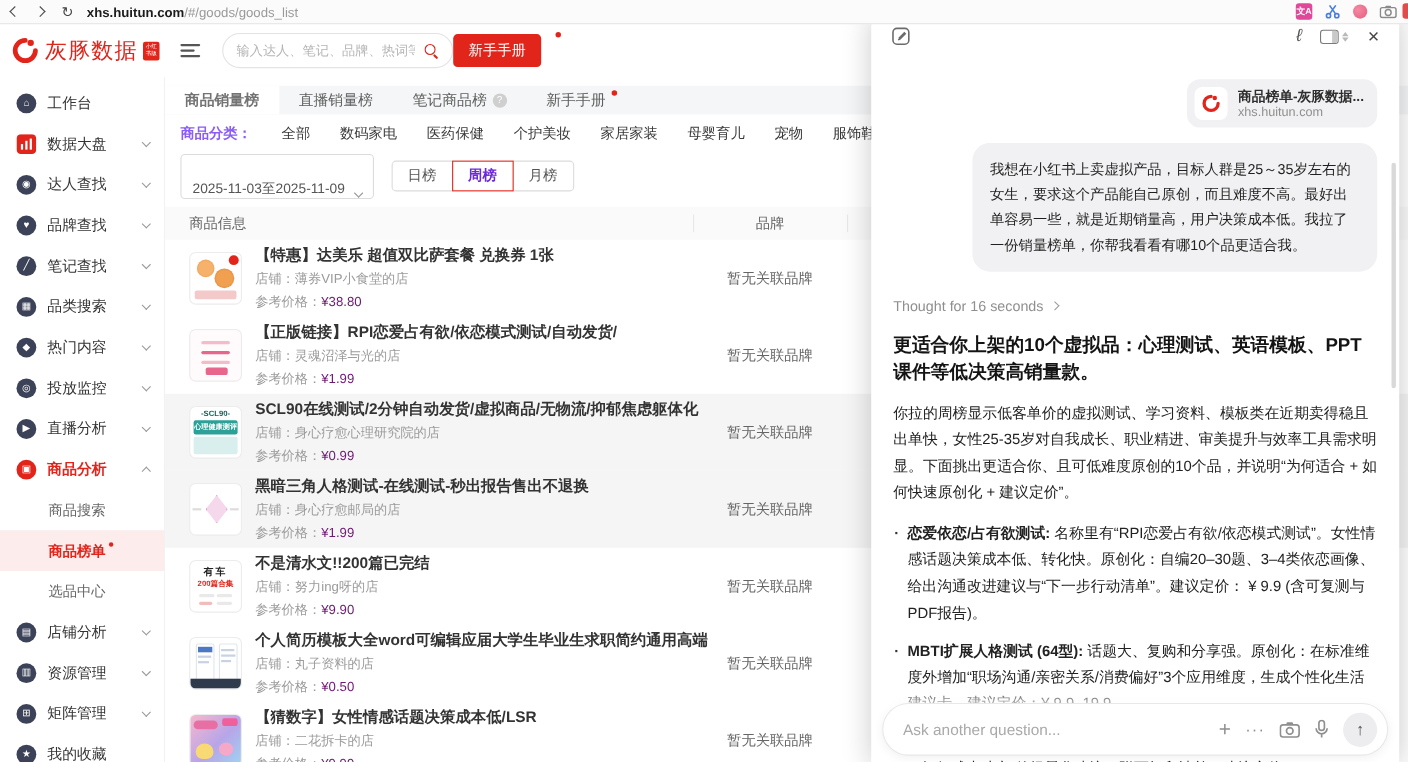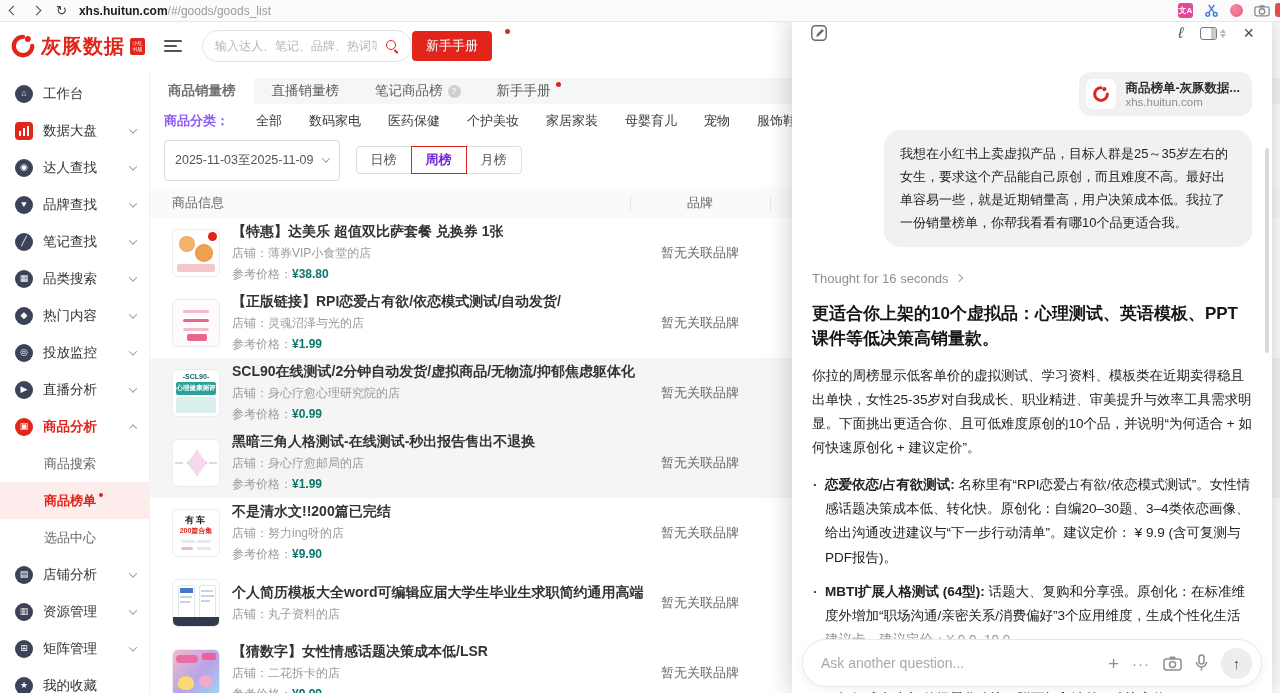--- a/index.html
+++ b/index.html
@@ -20,21 +20,21 @@
   .url .path{color:#9a9a9a}
   .ext{margin-left:auto;display:flex;align-items:center;gap:11px}
   .ext-translate{width:15px;height:15px;border-radius:3px;background:#e0489a;color:#fff;font-size:8px;
     display:flex;align-items:center;justify-content:center;font-weight:700}
   .ext-circle{width:13px;height:13px;border-radius:50%;background:radial-gradient(circle at 35% 35%,#f48aa4,#e85a7e)}
   .ext-sliver{position:absolute;right:0;top:3px;width:5px;height:14px;border-radius:3px 0 0 3px;background:#e14b4b}
 
   
   .app-header{position:absolute;left:0;top:22px;right:0;height:48px;background:#fff;display:flex;align-items:center;z-index:2}
   .logo{display:flex;align-items:center;gap:5px;padding-left:10px;width:150px}
-  .logo-text{font-size:20px;font-weight:700;color:#e1251b;letter-spacing:1px}
+  .logo-text{font-size:20px;font-weight:400;color:#e1251b;letter-spacing:1px}
   .logo-badge{width:15px;height:17px;background:#e1251b;border-radius:2px;color:#fff;font-size:5px;
     line-height:1.2;display:flex;align-items:center;justify-content:center;text-align:center;padding:1px}
   .collapse{margin-left:14px;width:18px;display:flex;flex-direction:column;gap:3px}
   .collapse i{height:2px;background:#555;border-radius:1px}
   .collapse i:nth-child(2){width:70%}
   .search-pill{margin-left:20px;width:210px;height:32px;border:1px solid #e3e3e3;border-radius:17px;
     display:flex;align-items:center;padding:0 12px;gap:8px;background:#fff}
   .search-pill input{flex:1;border:0;outline:0;font-size:12px;background:transparent;color:#333;min-width:0}
   .search-pill input::placeholder{color:#b5b5b5}
   .mag{position:relative;width:14px;height:14px;flex:none}
@@ -67,21 +67,21 @@
   .tabbar{margin-top:8px;height:26px;background:#f5f6f7;display:flex;align-items:stretch}
   .tab{padding:0 18px;display:flex;align-items:center;gap:5px;font-size:13.5px;color:#5f5f5f;cursor:pointer;white-space:nowrap}
   .tab.active{background:#fff;color:#737373;font-weight:700}
   .tab .help{width:13px;height:13px;border-radius:50%;background:#cfcfcf;color:#fff;font-size:9px;
     display:flex;align-items:center;justify-content:center}
   .tab .dot{transform:translateY(-7px)}
   .cat-row{height:34px;display:flex;align-items:center;gap:27px;padding-left:14px;font-size:13px;color:#3a3a3a;white-space:nowrap}
   .cat-label{font-weight:700;color:#8b5cf6}
   .cat{cursor:pointer}
   .filter-row{height:44px;display:flex;align-items:center;gap:16px;padding-left:14px}
-  .date-pill{height:41px;border:1px solid #dcdcdc;border-radius:4px;display:flex;align-items:center;gap:9px;
+  .date-pill{height:41px;border:1px solid #dcdcdc;border-radius:4px;display:flex;align-items:flex-end;gap:9px;
     padding:0 10px;font-size:12.5px;color:#555;cursor:pointer}
   .seg{display:flex}
   .seg .seg-btn{height:28px;display:flex;align-items:center;padding:0 14px;border:1px solid #dcdcdc;
     font-size:13px;color:#555;background:#fff;cursor:pointer}
   .seg .seg-btn:first-child{border-radius:4px 0 0 4px}
   .seg .seg-btn:last-child{border-radius:0 4px 4px 0}
   .seg .seg-btn + .seg-btn{margin-left:-1px}
   .seg .seg-btn.active{border-color:#e1251b;color:#6d28d9;font-weight:700;z-index:1;position:relative}
 
   .table{margin-top:6px}
@@ -90,21 +90,21 @@
   .th-brand{position:absolute;left:480px;width:140px;text-align:center}
   .vdiv{position:absolute;top:7px;width:1px;height:16px;background:#e8e8e8}
   .vdiv.d1{left:480px}.vdiv.d2{left:620px}
   .trow{height:70px;display:flex;align-items:center;position:relative;padding-left:22px;cursor:pointer}
   .trow.gray{background:#f5f5f6}
   .thumb{width:48px;height:48px;border-radius:6px;border:1px solid #ececec;margin-right:12px;flex:none;
     position:relative;overflow:hidden;background:#fff}
   .rinfo{display:flex;flex-direction:column;gap:4px;min-width:0}
   .rtitle{font-size:14px;font-weight:700;color:#333;white-space:nowrap}
   .rmeta{font-size:12px;color:#9b9b9b;white-space:nowrap}
-  .rmeta .pv{color:#0f766e;font-weight:700}
+  .rmeta .pv{color:#701a75;font-weight:400}
   .rbrand{position:absolute;left:480px;width:140px;text-align:center;font-size:13px;color:#666}
 
   
   .t1 .pz1{position:absolute;left:6px;top:6px;width:16px;height:16px;border-radius:50%;background:radial-gradient(circle,#f6b26b 55%,#d98a3d)}
   .t1 .pz2{position:absolute;left:22px;top:14px;width:18px;height:18px;border-radius:50%;background:radial-gradient(circle,#f0a04e 55%,#c97a2f)}
   .t1 .badge{position:absolute;right:2px;top:2px;width:9px;height:9px;border-radius:50%;background:#e1251b}
   .t1 .bar{position:absolute;left:4px;bottom:4px;right:4px;height:8px;background:#f3c9c9;border-radius:2px}
   .t2{background:#fffafb}
   .t2 .ln{position:absolute;left:10px;right:10px;height:3px;background:#f3bccb;border-radius:2px}
   .t2 .l1{top:10px}.t2 .l2{top:19px;background:#e8658b}.t2 .l3{top:28px}
@@ -469,20 +469,21 @@
         <i class="ln q1"></i>
           <i class="ln q2"></i>
           <i class="ln q3"></i>
           <i class="ln q4"></i>
           <i class="ln q5"></i>
           <i class="ft"></i>
       </div>
       <div class="rinfo">
         <div class="rtitle">个人简历模板大全word可编辑应届大学生毕业生求职简约通用高端</div>
         <div class="rmeta"><span>店铺：</span><span>丸子资料的店</span></div>
+        <div class="rmeta"><span>参考价格：</span><span class="pv">¥0.50</span></div>
       </div>
       <div class="rbrand">暂无关联品牌</div>
     </div>
 
     <div class="trow">
       <div class="thumb t7">
           <i class="mane"></i>
           <i class="pony1"></i>
           <i class="pony2"></i>
           <i class="txt"></i>

